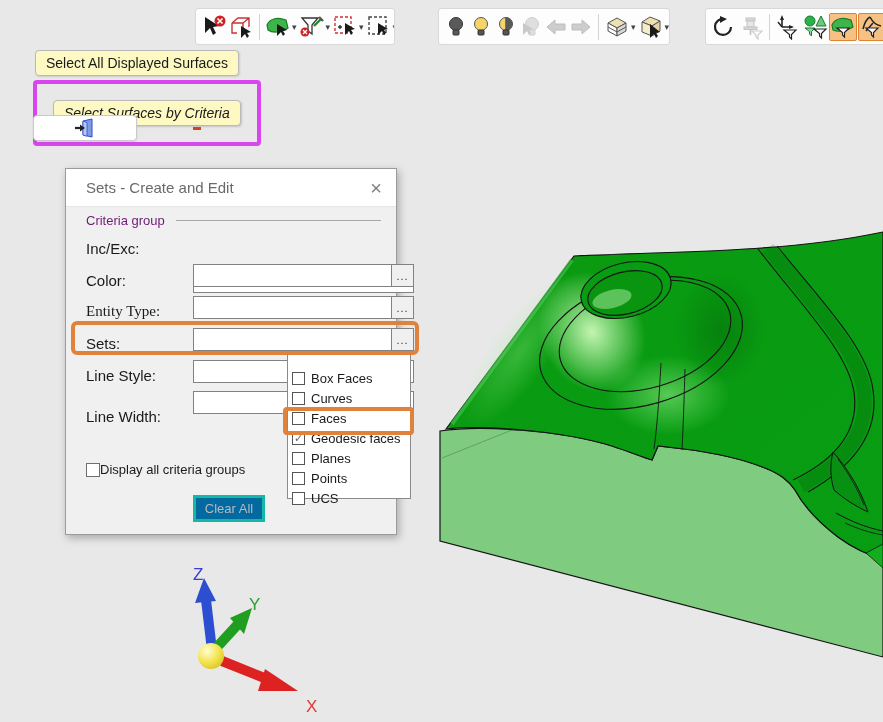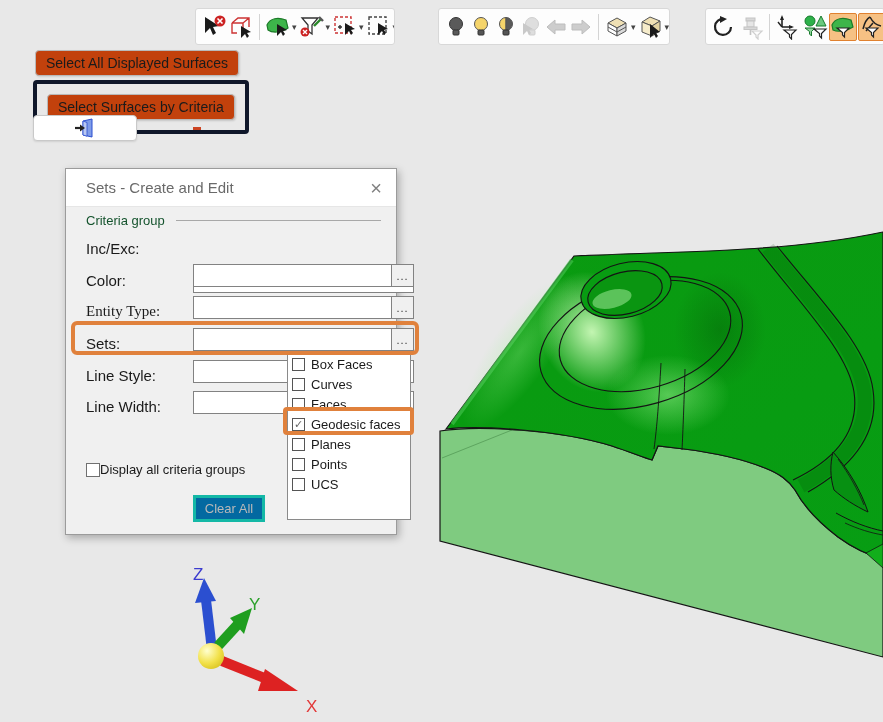--- a/index.html
+++ b/index.html
@@ -21,47 +21,47 @@
   .icon{width:26px;height:26px;flex:0 0 auto;display:block;}
   .icon.sm{width:24px;height:24px;}
   .vsep{width:1px;height:26px;background:#d4d4d4;margin:0 4px;flex:0 0 auto;}
   .dd{font-size:9px;color:#444;margin:0 1px 0 0;flex:0 0 auto;line-height:26px;}
   .selbox{
     width:28px;height:28px;background:#f6c184;border:1px solid #e0812f;border-radius:2px;
     display:flex;align-items:center;justify-content:center;flex:0 0 auto;box-sizing:border-box;
   }
   
   .tip{
-    position:absolute;height:24px;background:#c2410c;border:1px solid #b9b9b9;border-radius:4px;
+    position:absolute;height:24px;background:#fef9c3;border:1px solid #b9b9b9;border-radius:4px;
     display:flex;align-items:center;padding:0 10px;font-size:14px;color:#1b1b1b;
     box-shadow:1px 1px 2px rgba(0,0,0,.12);white-space:nowrap;z-index:6;box-sizing:content-box;
   }
   .tip1{left:35px;top:50px;}
   .ring2{
-    position:absolute;left:33px;top:80px;border:4px solid #0f172a;border-radius:4px;
-    padding:10px;z-index:6;background:transparent;
+    position:absolute;left:33px;top:80px;border:4px solid #d946ef;border-radius:4px;
+    padding:16px;z-index:6;background:transparent;font-style:italic;
   }
   .ring2 .tip{position:static;box-shadow:1px 1px 2px rgba(0,0,0,.15);}
   .exitbtn{
     position:absolute;left:33px;top:115px;width:104px;height:26px;background:#fff;
     border:1px solid #c9c9c9;border-radius:4px;display:flex;align-items:center;justify-content:center;
     z-index:6;box-sizing:border-box;box-shadow:0 1px 2px rgba(0,0,0,.1);
   }
   .redtick{position:absolute;left:193px;top:127px;width:8px;height:3px;background:#cc4422;z-index:6;}
   
   .dialog{
     position:absolute;left:65px;top:168px;width:332px;height:367px;background:#f0f0f0;
     border:1px solid #9b9b9b;box-shadow:2px 3px 8px rgba(0,0,0,.28);z-index:10;box-sizing:border-box;
   }
   .dlg-title{
     height:37px;background:#fff;display:flex;align-items:center;border-bottom:1px solid #e6e6e6;
   }
   .dlg-title .txt{font-size:15px;color:#6a6a6a;padding-left:20px;flex:1;}
   .dlg-close{font-size:20px;color:#808080;padding:0 14px;cursor:default;line-height:1;font-weight:300;}
-  .grouplab{position:absolute;left:20px;top:44px;font-size:13px;color:#14532d;}
+  .grouplab{position:absolute;left:20px;top:44px;font-size:13px;color:#701a75;}
   .groupline{position:absolute;left:110px;right:15px;top:51px;height:1px;background:#a8a8a8;}
   .frow-label{position:absolute;left:20px;font-size:15px;color:#1a1a1a;}
   .ctrl{position:absolute;left:127px;width:221px;height:22px;box-sizing:border-box;}
   .combo{
     background:#fff;border:1px solid #828282;display:flex;align-items:center;
     font-size:13px;color:#1a1a1a;padding-left:6px;position:relative;
   }
   .chev{position:absolute;right:9px;top:5px;width:7px;height:7px;
     border-right:1.5px solid #444;border-bottom:1.5px solid #444;transform:rotate(45deg);}
   .picker{background:#fff;border:1px solid #828282;display:flex;}
@@ -74,22 +74,22 @@
   .dlg-check{position:absolute;left:20px;top:293px;display:flex;align-items:center;}
   .cbox{width:14px;height:14px;background:#fff;border:1px solid #707070;box-sizing:border-box;}
   .dlg-check .lbl{font-size:13px;color:#1a1a1a;}
   .clearbtn{
     position:absolute;left:127px;top:326px;width:72px;height:27px;background:#0369a1;
     border:3px solid #14b8a6;color:#b9b9b9;font-size:13px;display:flex;align-items:center;
     justify-content:center;box-sizing:border-box;
   }
   
   .list{
-    position:absolute;left:287px;top:351px;width:124px;height:169px;background:#fff;
-    border:1px solid #8a8a8a;z-index:12;box-sizing:border-box;padding-top:2px;
+    position:absolute;left:287px;top:351px;width:124px;height:148px;background:#fff;
+    border:1px solid #8a8a8a;z-index:12;box-sizing:border-box;padding-top:16px;
   }
   .litem{height:20px;display:flex;align-items:center;padding-left:4px;gap:6px;}
   .lcheck{
     width:13px;height:13px;border:1px solid #555;background:#fff;box-sizing:border-box;
     font-size:11px;color:#666;line-height:11px;text-align:center;flex:0 0 auto;
   }
   .litem .llbl{font-size:13px;color:#1a1a1a;white-space:nowrap;}
   
   .ring-sets{
     position:absolute;left:71px;top:321px;width:348px;height:34px;border:4px solid #e0813c;
@@ -347,21 +347,21 @@
 
   <span class="frow-label" style="top:166px;">Sets:</span>
   <div class="ctrl picker" style="top:159px;height:23px;">
     <span class="pval"></span>
     <span class="pbtn">...</span>
   </div>
 
   <span class="frow-label" style="top:198px;">Line Style:</span>
   <div class="ctrl tfield" style="top:191px;height:23px;"></div>
 
-  <span class="frow-label" style="top:229px;">Line Width:</span>
+  <span class="frow-label" style="top:239px;">Line Width:</span>
   <div class="ctrl tfield" style="top:222px;height:23px;"></div>
 
   <div class="dlg-check">
     <span class="cbox"></span>
     <span class="lbl">Display all criteria groups</span>
   </div>
 
   <div class="clearbtn">Clear All</div>
 </div>
 

